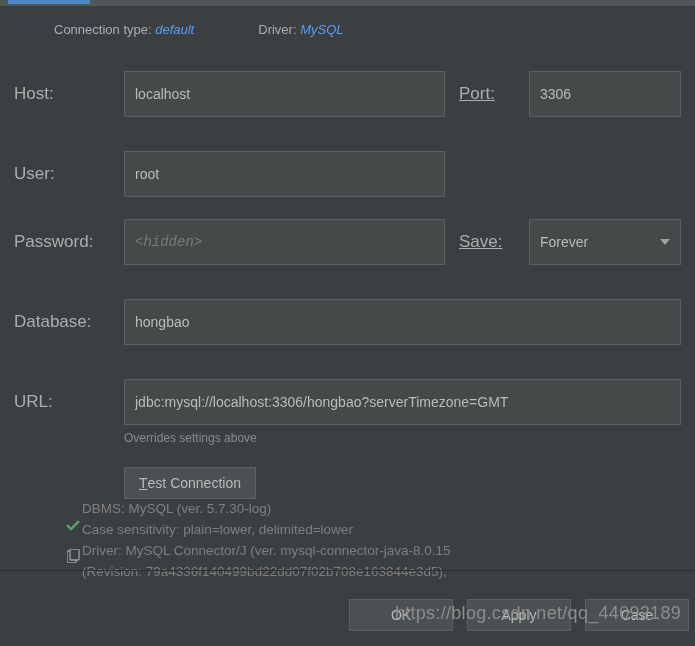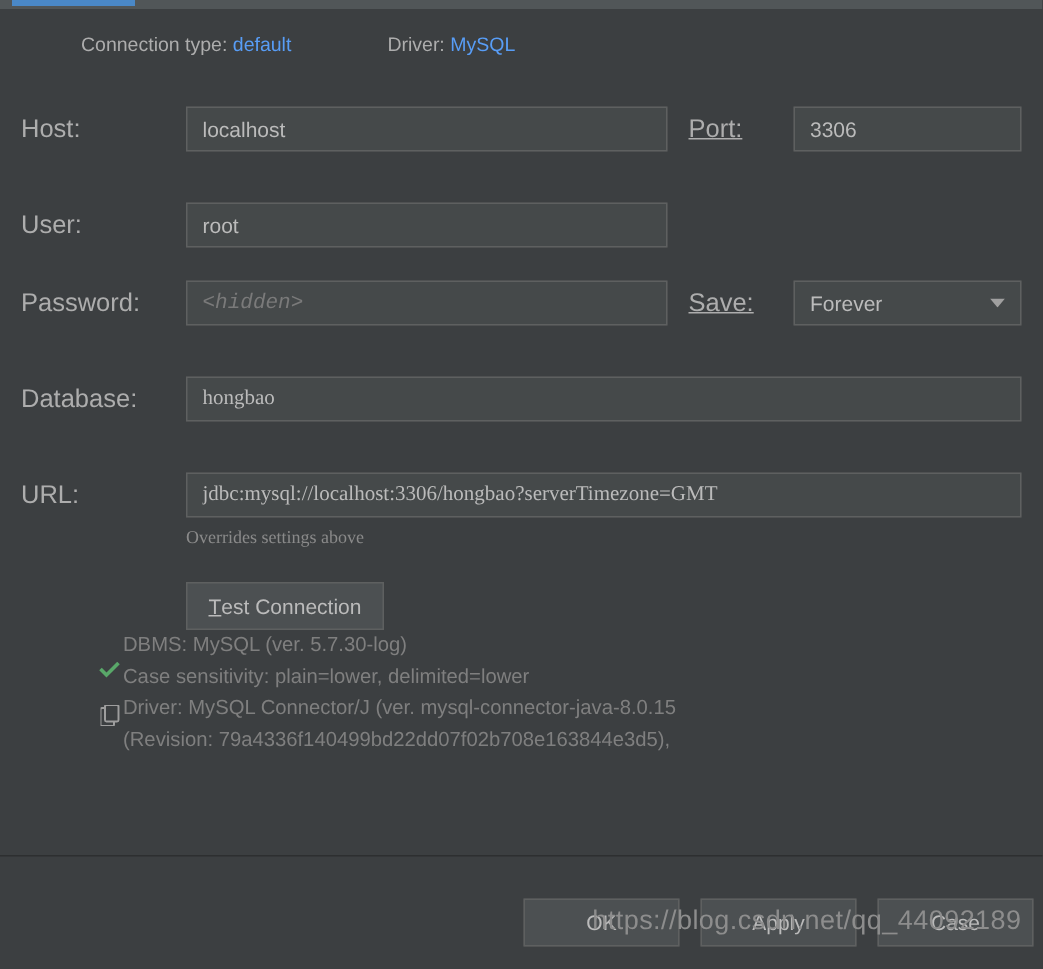--- a/index.html
+++ b/index.html
@@ -7,33 +7,33 @@
     width: 695px; height: 646px;
     background: #3c3f41; color: #adadad;
     font-family: "Segoe UI", Arial, sans-serif; font-size: 13px;
     overflow: hidden;
   }
   .tab-strip { height: 6px; background: #515658; position: relative; }
   .tab-active { position: absolute; left: 8px; top: 0; width: 82px; height: 4px; background: #4a88c7; }
   .content { padding: 16px 14px 8px 14px; }
   .meta-row { display: flex; gap: 24px; align-items: center; margin-bottom: 34px; }
   .meta-label { color: #adadad; margin-left: 40px; }
-  .link { color: #589df6; cursor: pointer; }
+  .link { color: #589df6; cursor: pointer; font-style: italic; }
   .form { display: grid; grid-template-columns: 96px 1fr 56px 152px; column-gap: 14px; row-gap: 0; align-items: center; }
   .row { display: contents; }
   .row > .spacer4 { grid-column: span 4; height: 34px; }
   .row > .spacer4-sm { grid-column: span 4; height: 22px; }
   .lbl { color: #adadad; font-size: 17px; }
   input[type="text"], input[type="password"], .select {
-    height: 30px; background: #45494a; border: 1px solid #5e6060;
+    height: 46px; background: #45494a; border: 1px solid #5e6060;
     color: #bbbbbb; padding: 0 10px; font-size: 14px; outline: none;
   }
   .pw-placeholder { font-family: "Courier New", monospace; font-size: 13px; }
   input::placeholder { color: #7a7a7a; font-style: italic; }
-  .full { grid-column: 2 / span 3; font-family: Liberation Serif, serif; }
+  .full { grid-column: 2 / span 3; }
   .col2 { grid-column: 2 / span 1; }
   .col3lbl { grid-column: 3 / span 1; text-decoration: underline; }
   .col4 { grid-column: 4 / span 1; }
   .select {
     display: flex; align-items: center; justify-content: space-between;
     cursor: pointer; user-select: none;
   }
   .select .arrow { color: #a0a0a0; }
   .hint { font-size: 12px; color: #8a8a8a; margin-top: 6px; }
   .btn-row { grid-column: 2 / span 3; margin-top: 22px; }

